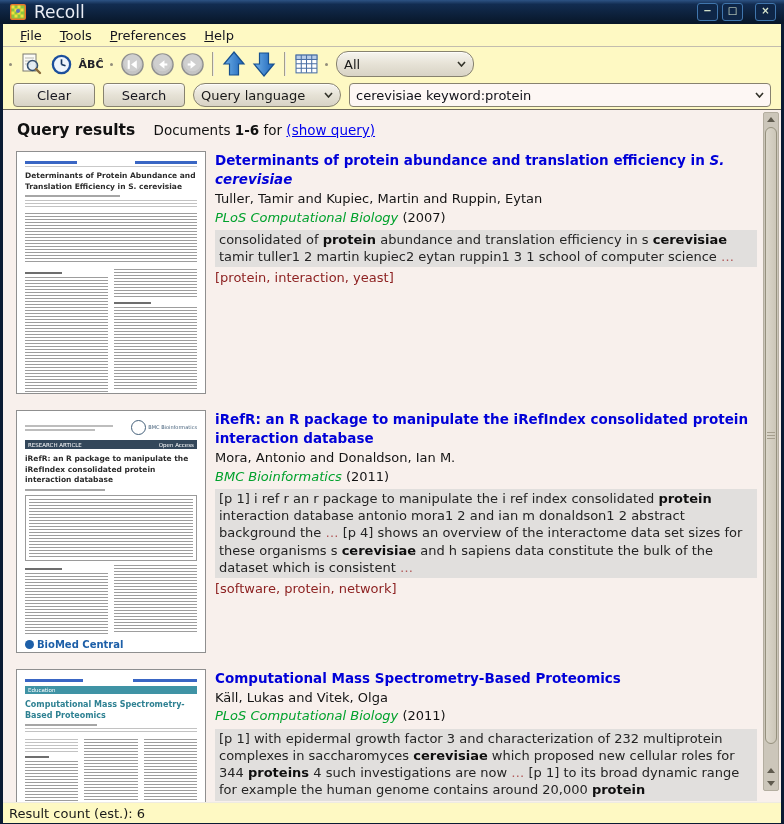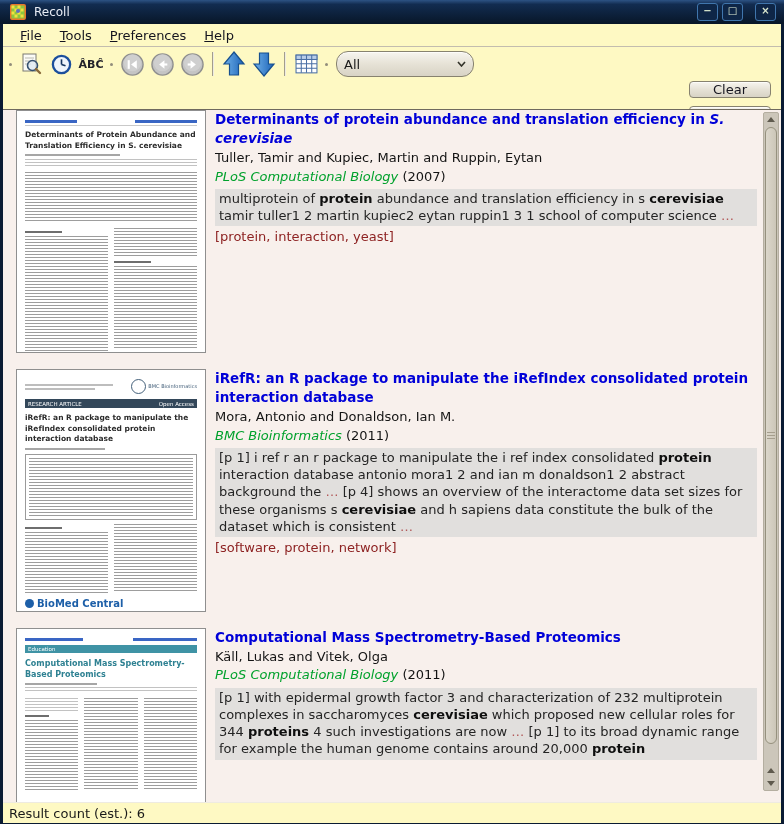--- a/index.html
+++ b/index.html
@@ -7,21 +7,21 @@
     position:relative;width:784px;height:824px;background:#0a1b33;
     font-family:"DejaVu Sans","Liberation Sans",sans-serif;overflow:hidden;
     box-sizing:border-box;
   }
   
   .titlebar{height:24px;display:flex;align-items:center;
     background:linear-gradient(180deg,#2d5384 0%,#12political 0%,#122c50 18%,#081628 100%);
     background:linear-gradient(180deg,#2d5384 0%,#122c50 18%,#081628 100%);
     padding:0 6px;}
   .app-icon{width:16px;height:16px;margin:0 8px 0 4px;flex:0 0 auto;}
-  .titlebar-title{color:#e9edf5;font-size:12px;flex:1;}
+  .titlebar-title{color:#e9edf5;font-size:17px;flex:1;}
   .wbtn{width:19px;height:16px;margin-left:4px;border:1px solid #4076ad;border-radius:3px;
     background:#0e2647;color:#dcead0;font-size:10px;font-weight:bold;line-height:14px;
     text-align:center;cursor:default;}
   .wbtn.close{margin-left:12px;margin-right:2px;}
   
   .chrome-row{margin:0 3px;background:#fef9c3;}
   .menubar{height:22px;display:flex;align-items:center;padding-left:8px;
     border-bottom:1px solid #c3bdae;}
   .menu-item{display:inline-block;padding:2px 9px;font-size:13px;color:#14141f;}
   .menu-item::first-letter{text-decoration:underline;}
@@ -31,21 +31,21 @@
   .tbtn{height:28px;min-width:28px;display:flex;align-items:center;justify-content:center;
     border-radius:3px;flex:0 0 auto;margin:0 1px;}
   .tsep{width:1px;height:24px;background:#a39d8c;border-right:1px solid #eeebe1;margin:0 5px;flex:0 0 auto;}
   .abc{font-size:11px;font-weight:600;color:#22222a;letter-spacing:0;}
   .combo{display:flex;align-items:center;justify-content:space-between;height:24px;
     background:linear-gradient(180deg,#f7f5ef 0%,#e6e2d6 50%,#d8d3c5 100%);
     border:1px solid #87826f;border-radius:12px;padding:0 7px;font-size:13px;color:#191919;
     box-shadow:inset 0 1px 0 rgba(255,255,255,.7);}
   .combo-all{width:122px;margin-left:4px;}
   
-  .searchrow{height:28px;display:flex;align-items:flex-end;padding:0 10px;gap:8px;flex-direction:column;}
+  .searchrow{height:28px;display:flex;align-items:center;padding:0 10px;gap:8px;}
   .pbtn{width:80px;height:22px;display:flex;align-items:center;justify-content:center;
     background:linear-gradient(180deg,#f7f5ef 0%,#e6e2d6 50%,#d8d3c5 100%);
     border:1px solid #87826f;border-radius:4px;font-size:13px;color:#15151f;
     box-shadow:inset 0 1px 0 rgba(255,255,255,.7);}
   .combo-ql{width:132px;height:22px;}
   .qbox{flex:1;height:22px;display:flex;align-items:center;background:#fdf7f4;
     border:1px solid #87826f;border-radius:4px;padding:0 6px;}
   .qbox input{flex:1;border:none;outline:none;background:transparent;font-size:13px;
     color:#101018;font-family:inherit;padding:0;}
   
@@ -247,20 +247,27 @@
     </div>
     <div class="qbox">
       <input type="text" value="cerevisiae keyword:protein" style="">
       <svg width="9" height="6" viewBox="0 0 9 6">
         <path d="M1 1 L4.5 5 L8 1" stroke="#33332a" stroke-width="1.6" fill="none"></path>
       </svg>
     </div>
   </div>
 
   <div class="results">
+    <div class="rheader">
+      <span class="big">Query results</span>
+      <span>Documents</span>
+      <b>1-6</b>
+      <span>for</span>
+      <span class="showq">(show query)</span>
+    </div>
 
     <div class="result">
       <div class="thumb">
         <div class="t-head">
           <div class="bluestripe" style="width:52px"></div>
           <div class="bluestripe" style="width:62px"></div>
         </div>
         <div class="t-hr"></div>
         <div class="t-title">Determinants of Protein Abundance and Translation Efficiency in S. cerevisiae</div>
         <div class="stripe" style="width:95px;margin-bottom:3px"></div>
@@ -279,21 +286,21 @@
         </div>
 
       </div>
       <div class="rtext">
         <div class="rtitle"><span>Determinants of protein abundance and translation efficiency in </span><span class="seg-i">S. cerevisiae</span></div>
         <div class="rauthors">Tuller, Tamir and Kupiec, Martin and Ruppin, Eytan</div>
         <div class="rjournal">
           <span class="jname">PLoS Computational Biology</span>
           <span class="jyear">(2007)</span>
         </div>
-        <div class="rsnippet"><span>multiprotein of </span><span class="seg-b">protein</span><span> abundance and translation efficiency in s </span><span class="seg-b">cerevisiae</span><span> tamir tuller1 2 martin kupiec2 eytan ruppin1 3 1 school of computer science </span><span class="seg-d"> …</span></div>
+        <div class="rsnippet"><span>consolidated of </span><span class="seg-b">protein</span><span> abundance and translation efficiency in s </span><span class="seg-b">cerevisiae</span><span> tamir tuller1 2 martin kupiec2 eytan ruppin1 3 1 school of computer science </span><span class="seg-d"> …</span></div>
         <div class="rkeywords">[protein, interaction, yeast]</div>
       </div>
     </div>
 
     <div class="result">
       <div class="thumb">
         <div class="t-head">
           <div>
             <div class="stripe" style="width:88px;height:2px;margin-bottom:2px;background:#bdbdbd"></div>
             <div class="stripe" style="width:70px;height:2px;background:#bdbdbd"></div>

